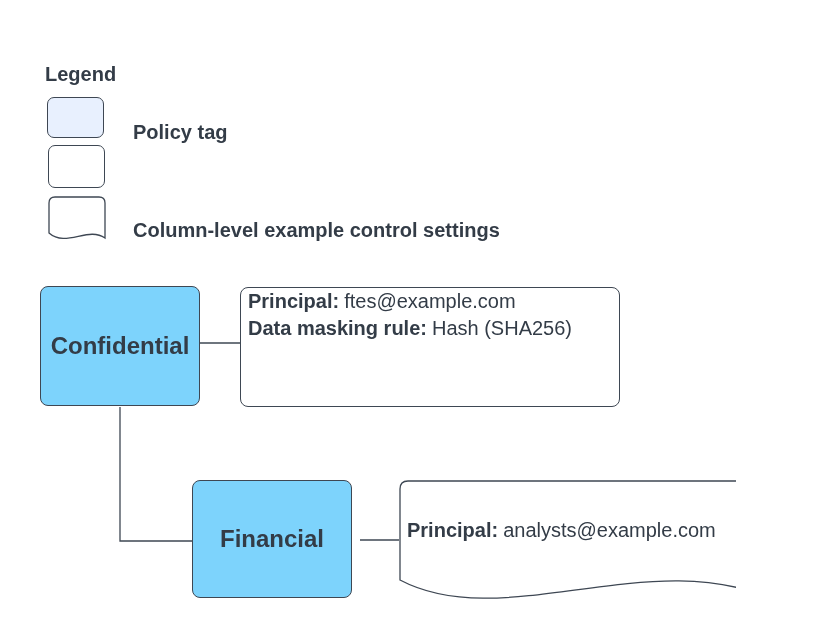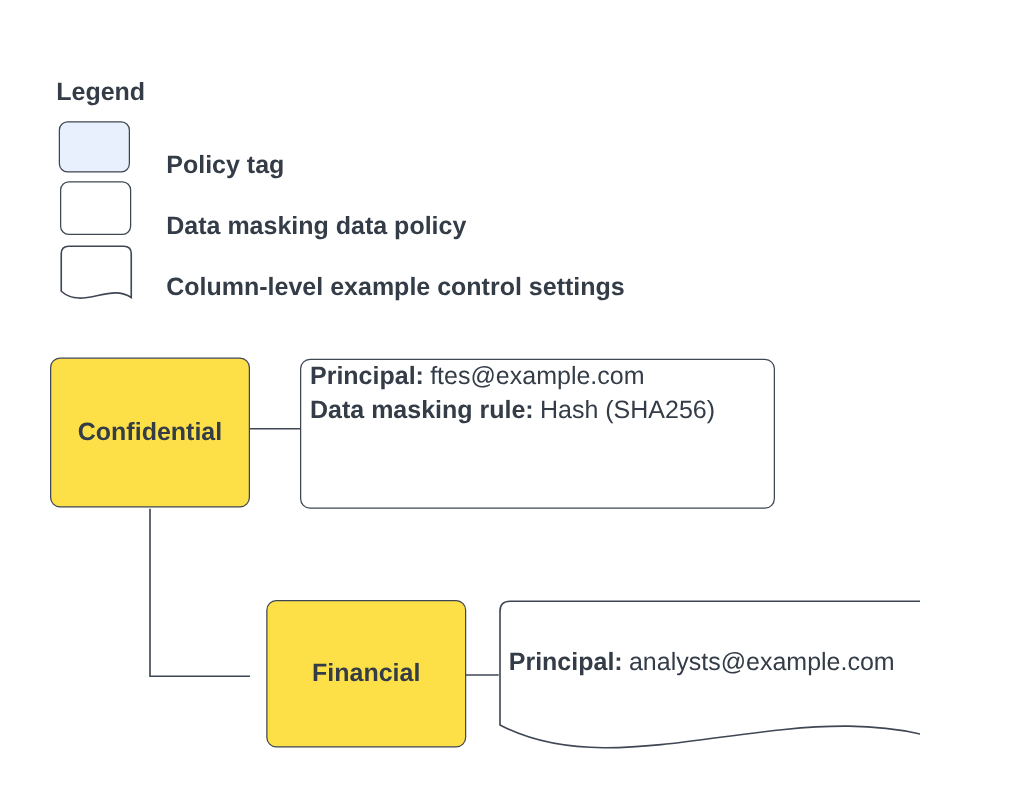--- a/index.html
+++ b/index.html
@@ -37,27 +37,27 @@
     box-sizing: border-box;
     border: 1.3px solid #3e4753;
     border-radius: 7px;
   }
   .swatch-tag { background: #e8f0fe; }
   .swatch-plain { background: #ffffff; }
 
   
   .tag-node {
     box-sizing: border-box;
-    background: #fde047;
+    background: #7dd3fc;
     border: 1.5px solid #3e4753;
     border-radius: 8px;
     display: flex;
     align-items: center;
     justify-content: center;
-    font-size: 20px;
+    font-size: 24px;
     font-weight: 700;
   }
   .card-node {
     box-sizing: border-box;
     background: #ffffff;
     border: 1.5px solid #3e4753;
     border-radius: 8px;
     display: flex;
     flex-direction: column;
     justify-content: flex-start;
@@ -92,21 +92,20 @@
 <body>
 
 <div class="canvas">
 
   <div class="abs legend-title">Legend</div>
 
   <div class="abs swatch-rect swatch-tag" style="left:47px; top:97px; height:41px;"></div>
   <div class="abs legend-label" style="top:105px;">Policy tag</div>
 
   <div class="abs swatch-rect swatch-plain" style="left:48px; top:145px; height:43px;"></div>
-  <div class="abs legend-label" style="top:154px;">Data masking data policy</div>
 
   <div class="abs" style="left:48px; top:196px;">
     <svg width="59" height="50" viewBox="0 0 59 50">
       <path class="shape-stroke" d="M 7,1 L 51,1 Q 57,1 57,7 L 57,42 C 40,30 18,52 1,37 L 1,7 Q 1,1 7,1 Z"></path>
     </svg>
   </div>
   <div class="abs legend-label" style="top:203px;">Column-level example control settings</div>
 
   <svg class="abs" style="left:0; top:0;" width="820" height="640" viewBox="0 0 820 640">
     <path class="connector-stroke" d="M 200,343 L 240,343"></path>
@@ -120,21 +119,21 @@
 
   <div class="abs card-node" style="left:240px; top:287px; width:380px; height:120px;">
     <div class="field-row">
       <span class="field-name">Principal:</span><span class="field-value">ftes@example.com</span>
     </div>
     <div class="field-row">
       <span class="field-name">Data masking rule:</span><span class="field-value">Hash (SHA256)</span>
     </div>
   </div>
 
-  <div class="abs tag-node" style="left:213px; top:480px; width:160px; height:118px;">
+  <div class="abs tag-node" style="left:192px; top:480px; width:160px; height:118px;">
     <span>Financial</span>
   </div>
 
   <div class="abs" style="left:399px; top:480px;">
     <svg width="382" height="127" viewBox="0 0 382 127">
       <path class="shape-stroke" d="M 9,1 L 372,1 Q 380,1 380,9 L 380,122 C 255,62 105,155 1,100 L 1,9 Q 1,1 9,1 Z"></path>
     </svg>
   </div>
   <div class="abs doc-text" style="left:407px; top:480px; width:370px; height:100px;">
     <div class="field-row">

